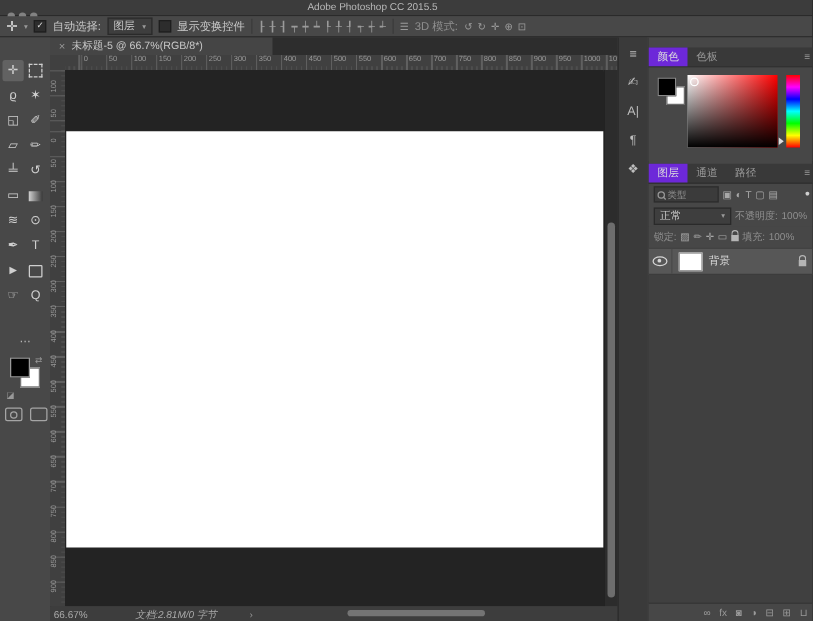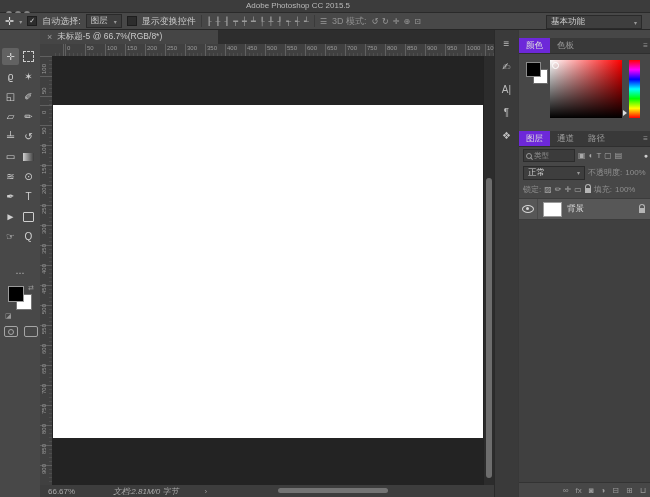--- a/index.html
+++ b/index.html
@@ -58,21 +58,21 @@
                            repeating-linear-gradient(to bottom,#4e4e4e 0 1px,transparent 1px 4px);
           background-position:0 49px,9px 49px;background-size:100% auto,3px auto;background-repeat:repeat-y;}
   .vlab{position:absolute;left:1px;font-size:6px;color:#999;transform:rotate(-90deg);transform-origin:left top;}
   .canvasport{left:12px;top:12px;width:431px;height:429px;background:#232323;overflow:hidden;}
   .canvas{left:1px;top:49px;width:430px;height:333px;background:#ffffff;}
   .vscroll{left:443px;top:12px;width:11px;height:429px;background:#2c2c2c;border-left:1px solid #222;}
   .vthumb{left:2px;top:122px;width:6px;height:300px;background:#6d6d6d;border-radius:3px;}
   
   .statusbar{left:40px;top:485px;width:454px;height:12px;background:#3d3d3d;display:flex;align-items:center;
              font-size:8px;color:#aaa;}
-  .statusbar .z{margin-left:8px;}
+  .statusbar .z{margin-left:3px;}
   .statusbar .d{margin-left:38px;font-style:italic;}
   .statusbar .c{margin-left:26px;color:#999;}
   .hthumb{left:238px;top:3px;width:110px;height:5px;background:#747474;border-radius:3px;}
   
   .rightdock{left:494px;top:30px;width:156px;height:467px;background:#3a3a3a;border-left:1px solid #2a2a2a;}
   .iconstrip{left:0;top:8px;width:23px;display:flex;flex-direction:column;align-items:center;gap:12px;color:#bdbdbd;}
   .iconstrip span{font-size:10px;}
   .panels{left:23px;top:0;width:133px;height:467px;background:#474747;border-left:1px solid #383838;}
   .tabrow{position:relative;height:15px;background:#393939;display:flex;font-size:8.5px;color:#9b9b9b;border-bottom:1px solid #2f2f2f;}
   .tabrow .ptab{padding:0 7px;line-height:15px;}
@@ -153,24 +153,20 @@
     <span class="vdiv"></span>
     <span class="obicons">☰</span>
     <span class="dim">3D 模式:</span>
     <span class="obicons">
         <span>↺</span>
         <span>↻</span>
         <span>✛</span>
         <span>⊕</span>
         <span>⊡</span>
       </span>
-    <span class="dd workspace">
-      <span>基本功能</span>
-      <span class="tiny">▾</span>
-    </span>
   </div>
 
   <div class="abs toolbar">
     <div class="abs toolgrid">
         <div class="tool sel">
           <span class="g">✛</span>
         </div>
         <div class="tool">
           <span class="dashed-box"></span>
         </div>

